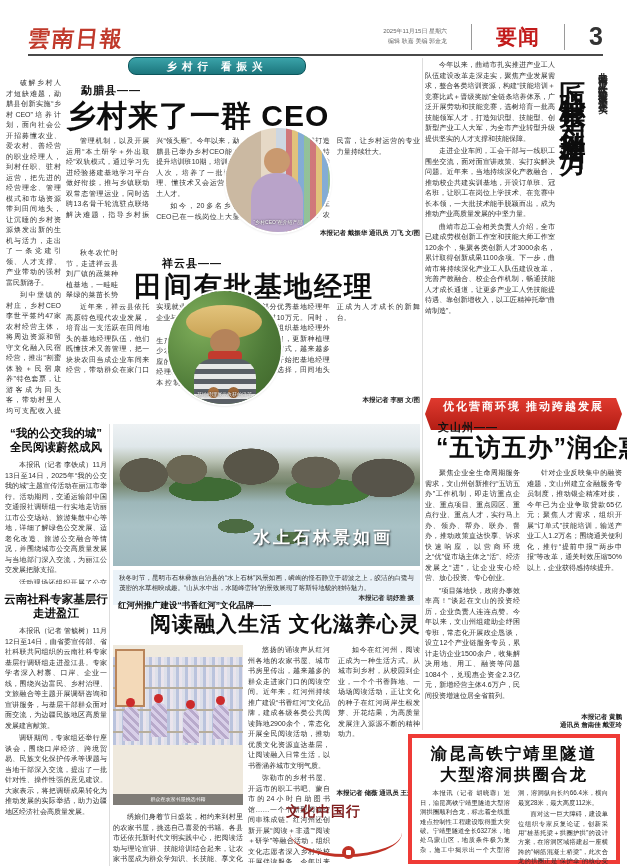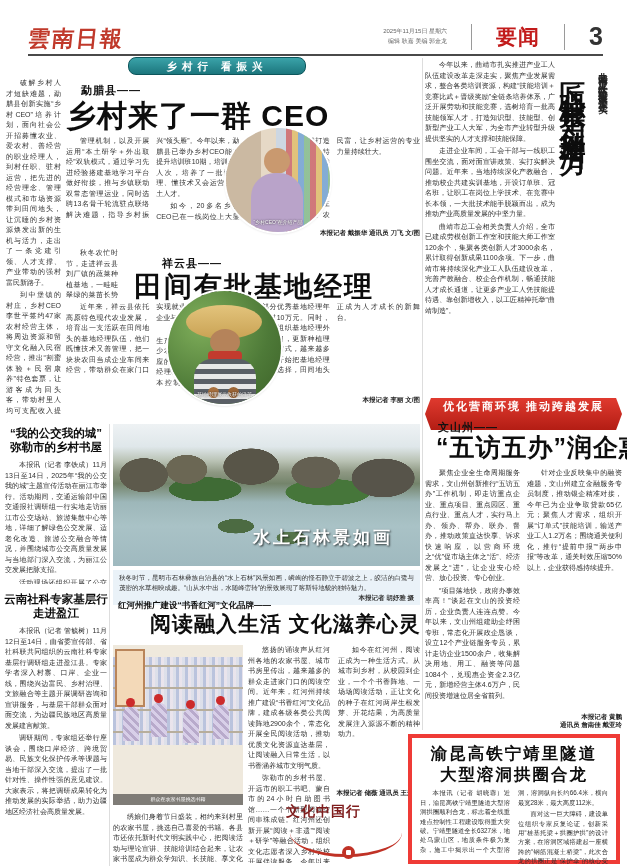--- a/index.html
+++ b/index.html
@@ -169,21 +169,21 @@
   <div class="abs headline" style="left:436px;top:431px;font-size:25px;letter-spacing:1px;">“五访五办”润企惠民</div>
   <div class="abs bt cols2" style="left:425px;top:468px;width:197px;height:244px;">
     <p class="para">聚焦企业全生命周期服务需求，文山州创新推行“五访五办”工作机制，即走访重点企业、重点项目、重点园区、重点行业、重点人才，实行马上办、领办、帮办、联办、督办，推动政策直达快享、诉求快速响应，以营商环境之“优”促市场主体之“活”、经济发展之“进”，让企业安心经营、放心投资、专心创业。</p>
     <p class="para">“项目落地快，政府办事效率高！”谈起在文山的投资经历，企业负责人连连点赞。今年以来，文山州组建助企纾困专班，常态化开展政企恳谈，设立12个产业链服务专员，累计走访企业1500余户，收集解决用地、用工、融资等问题1084个，兑现惠企资金2.3亿元，新增经营主体4.6万户，民间投资增速位居全省前列。</p>
     <p class="para">针对企业反映集中的融资难题，文山州建立金融服务专员制度，推动银企精准对接，今年已为企业争取贷款65亿元；聚焦人才需求，组织开展“订单式”技能培训，输送产业工人1.2万名；围绕通关便利化，推行“提前申报”“两步申报”等改革，通关时效压缩50%以上，企业获得感持续提升。</p>
   </div>
   <div class="abs byline" style="left:500px;top:713px;width:122px;">本报记者 黄鹏</div>
   <div class="abs byline" style="left:500px;top:721px;width:122px;">通讯员 詹南佳 戴亚玲</div>
 
   <div class="abs ctitle" style="left:4px;top:426px;width:104px;">“我的公交我的城”</div>
-  <div class="abs ctitle" style="left:4px;top:440px;width:104px;">弥勒市的乡村书屋</div>
+  <div class="abs ctitle" style="left:4px;top:440px;width:104px;">全民阅读蔚然成风</div>
   <div class="abs bt" style="left:5px;top:460px;width:102px;height:124px;">
     <p class="para">本报讯（记者 李铁成）11月13日至14日，2025年“我的公交我的城”主题宣传活动在丽江市举行。活动期间，交通运输部中国交通报社调研组一行实地走访丽江市公交场站、旅游集散中心等地，详细了解绿色公交发展、适老化改造、旅游公交融合等情况，并围绕城市公交高质量发展与当地部门深入交流，为丽江公交发展把脉支招。</p>
     <p class="para">活动现场还组织开展了公交文化展示、绿色出行倡议等系列活动，向市民和游客宣传低碳出行理念。近年来，丽江市持续优化公交线网布局，推进新能源公交车辆更新，开通旅游专线、定制公交，不断提升城市公共交通服务品质，群众出行获得感持续增强。</p>
   </div>
   <div class="abs ctitle" style="left:4px;top:592px;width:104px;">云南社科专家基层行</div>
   <div class="abs ctitle" style="left:4px;top:606px;width:104px;">走进盈江</div>
   <div class="abs bt" style="left:5px;top:626px;width:102px;height:234px;">
     <p class="para">本报讯（记者 管毓树）11月12日至14日，由省委宣传部、省社科联共同组织的云南社科专家基层行调研组走进盈江县。专家学者深入村寨、口岸、企业一线，围绕兴边富民、乡村治理、文旅融合等主题开展调研咨询和宣讲服务，与基层干部群众面对面交流，为边疆民族地区高质量发展建言献策。</p>
     <p class="para">调研期间，专家组还举行座谈会，围绕口岸经济、跨境贸易、民族文化保护传承等课题与当地干部深入交流，提出了一批针对性、操作性强的意见建议。大家表示，将把调研成果转化为推动发展的实际举措，助力边疆地区经济社会高质量发展。</p>
   </div>

